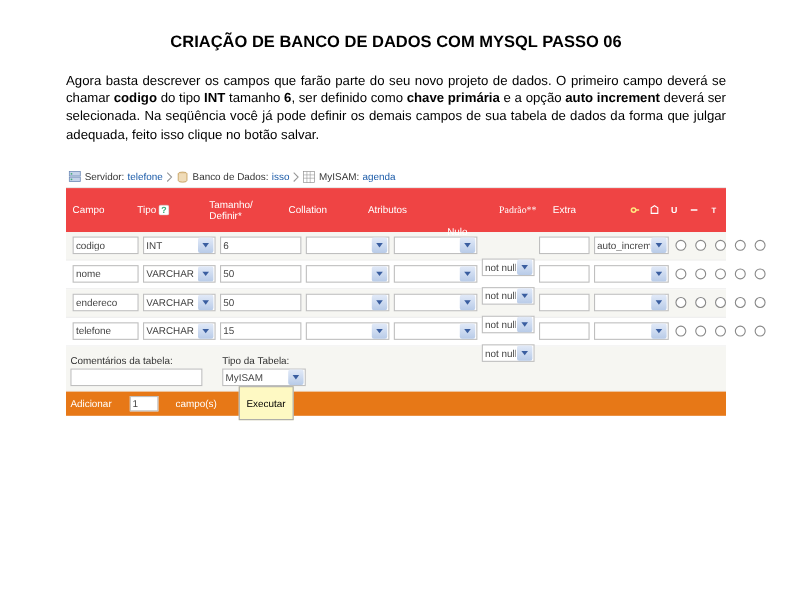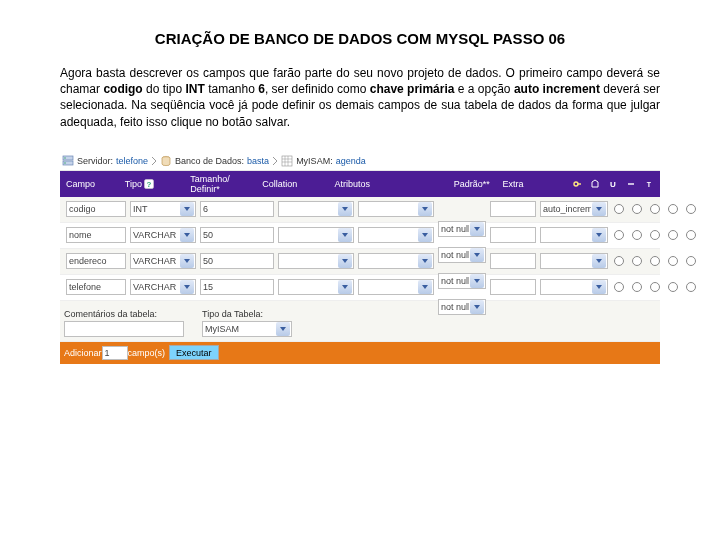--- a/index.html
+++ b/index.html
@@ -44,36 +44,36 @@
   }
   .bc-icon {
     width: 12px; height: 12px;
     display: inline-flex; align-items: center; justify-content: center;
   }
   .bc-icon svg { display: block; }
   .bc-link { color: #1a5aa8; text-decoration: none; cursor: pointer; }
   .bc-sep { width: 6px; display: inline-flex; }
 
   .hdr-row {
-    background: #4c1d95;
+    background: #ef4444;
     color: #fff;
     display: flex;
     align-items: center;
-    height: 26px;
+    height: 40px;
     padding: 0 4px;
     font-size: 9px;
   }
   .col { padding: 0 2px; display: flex; align-items: center; }
   .c-campo   { width: 70px; }
   .c-tipo    { width: 78px; }
   .c-tam     { width: 86px; }
   .c-coll    { width: 86px; }
   .c-attr    { width: 86px; }
   .c-null    { width: 56px; margin-top: 40px; }
-  .c-padrao  { width: 58px; }
+  .c-padrao  { width: 58px; font-family: Liberation Serif, serif; }
   .c-extra   { width: 78px; }
   .c-rad     { flex: 1; display: flex; gap: 6px; justify-content: flex-start; padding-left: 4px; }
 
   .help-icon {
     width: 11px; height: 11px;
     display: inline-flex; align-items: center; justify-content: center;
     margin-left: 1px;
   }
 
   .body-row {
@@ -127,38 +127,38 @@
   .low-row {
     display: flex;
     align-items: flex-start;
     gap: 18px;
     padding: 8px 4px 4px 4px;
     background: #f6f6f2;
     border-bottom: 1px solid #eee;
   }
   .low-col { display:flex; flex-direction: column; gap:2px; font-size:9px; color:#333; }
   .inp-comm { width: 120px; }
-  .inp-type { width: 90px; }
+  .inp-type { width: 76px; }
   .inp-coll2 { width: 90px; }
 
   .add-row {
     display: flex;
     align-items: center;
     background: #e77817;
     color: #fff;
     padding: 4px 4px;
     height: 22px;
-    gap: 0;
+    gap: 16px;
     font-size: 9px;
   }
   .inp-add { width: 26px; height: 14px; text-align: left; }
   .btn {
-    background: #7dd3fc;
+    background: #fef9c3;
     border: 1px solid #a7a7a7;
-    height: 15px;
+    height: 31px;
     font-size: 9px;
     padding: 0 6px;
     font-family: inherit;
     cursor: pointer;
   }
 
   .save-row {
     display: flex;
     align-items: center;
     justify-content: center;
@@ -195,21 +195,21 @@
           <path d="M1 1 L5 5 L1 9" fill="none" stroke="#999" stroke-width="1"></path>
         </svg>
     </span>
     <span class="bc-icon">
       <svg width="12" height="12" viewBox="0 0 12 12">
           <ellipse cx="6" cy="3" rx="4" ry="1.6" fill="#e8cfa4" stroke="#b68a3f" stroke-width="0.6"></ellipse>
           <path d="M2 3 V9 A4 1.6 0 0 0 10 9 V3" fill="#f0dcb8" stroke="#b68a3f" stroke-width="0.6"></path>
         </svg>
     </span>
     <span>Banco de Dados:</span>
-    <a class="bc-link">basta</a>
+    <a class="bc-link">isso</a>
     <span class="bc-sep">
       <svg width="6" height="10" viewBox="0 0 6 10">
           <path d="M1 1 L5 5 L1 9" fill="none" stroke="#999" stroke-width="1"></path>
         </svg>
     </span>
     <span class="bc-icon">
       <svg width="12" height="12" viewBox="0 0 12 12">
           <rect x="1" y="1" width="10" height="10" fill="#fff" stroke="#8f8f8f" stroke-width="0.6"></rect>
           <line x1="1" y1="4" x2="11" y2="4" stroke="#8f8f8f" stroke-width="0.5"></line>
           <line x1="1" y1="7" x2="11" y2="7" stroke="#8f8f8f" stroke-width="0.5"></line>

